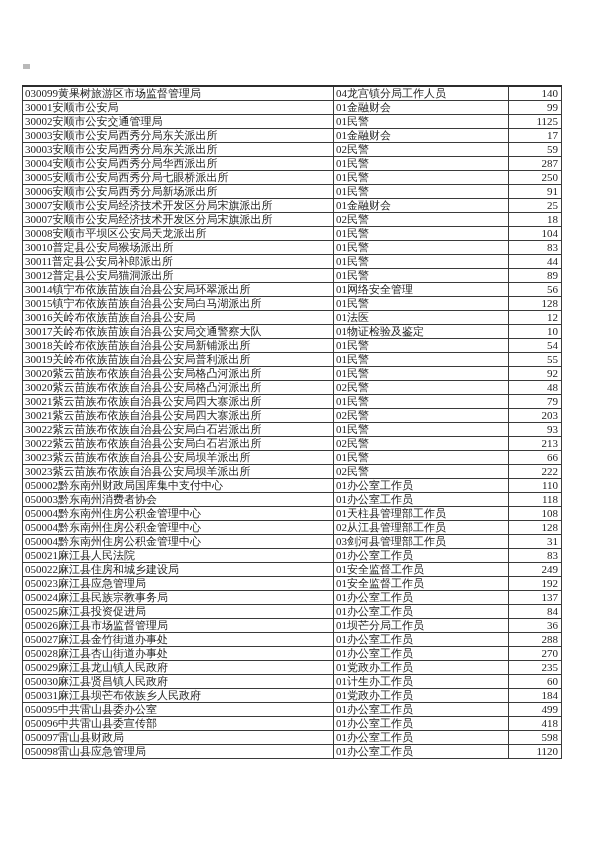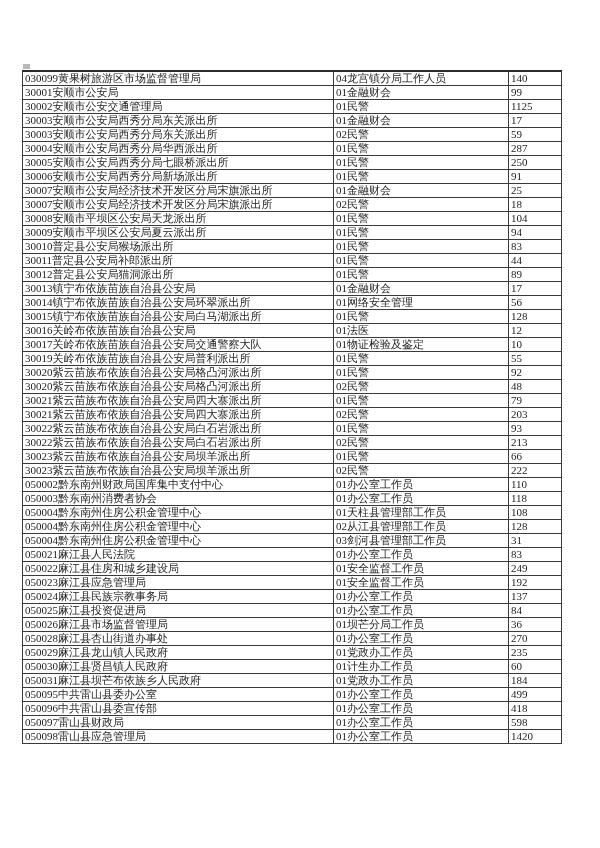--- a/index.html
+++ b/index.html
@@ -39,24 +39,24 @@
     border: 1px solid #3a3a3a;
     font-size: 11px;
     color: #1d1d1d;
     height: 12.7px;
     line-height: 13px;
     padding: 0 3px 0 2px;
     white-space: nowrap;
     overflow: hidden;
     vertical-align: middle;
   }
-  table.records { border-top: 2px solid #2c2c2c; }
+  table.records { border-top: 2px solid #2c2c2c; margin-top: 15px; }
   td.col-agency   { text-align: left; }
   td.col-position { text-align: left; }
-  td.col-count    { }
+  td.col-count    { text-align: right; }
 </style>
 </head>
 <body>
 
 <div class="page">
   <div class="scan-artifact"></div>
   <table class="records">
     <colgroup>
       <col style="width:311px">
       <col style="width:175px">
@@ -112,43 +112,33 @@
           <td class="col-agency">30007安顺市公安局经济技术开发区分局宋旗派出所</td>
           <td class="col-position">02民警</td>
           <td class="col-count">18</td>
         </tr>
         <tr>
           <td class="col-agency">30008安顺市平坝区公安局天龙派出所</td>
           <td class="col-position">01民警</td>
           <td class="col-count">104</td>
         </tr>
         <tr>
-          <td class="col-agency">30009安顺市平坝区公安局夏云派出所</td>
-          <td class="col-position">01民警</td>
-          <td class="col-count">94</td>
-        </tr>
-        <tr>
           <td class="col-agency">30010普定县公安局猴场派出所</td>
           <td class="col-position">01民警</td>
           <td class="col-count">83</td>
         </tr>
         <tr>
           <td class="col-agency">30011普定县公安局补郎派出所</td>
           <td class="col-position">01民警</td>
           <td class="col-count">44</td>
         </tr>
         <tr>
           <td class="col-agency">30012普定县公安局猫洞派出所</td>
           <td class="col-position">01民警</td>
           <td class="col-count">89</td>
-        </tr>
-        <tr>
-          <td class="col-agency">30013镇宁布依族苗族自治县公安局</td>
-          <td class="col-position">01金融财会</td>
-          <td class="col-count">17</td>
         </tr>
         <tr>
           <td class="col-agency">30014镇宁布依族苗族自治县公安局环翠派出所</td>
           <td class="col-position">01网络安全管理</td>
           <td class="col-count">56</td>
         </tr>
         <tr>
           <td class="col-agency">30015镇宁布依族苗族自治县公安局白马湖派出所</td>
           <td class="col-position">01民警</td>
           <td class="col-count">128</td>
@@ -157,20 +147,25 @@
           <td class="col-agency">30016关岭布依族苗族自治县公安局</td>
           <td class="col-position">01法医</td>
           <td class="col-count">12</td>
         </tr>
         <tr>
           <td class="col-agency">30017关岭布依族苗族自治县公安局交通警察大队</td>
           <td class="col-position">01物证检验及鉴定</td>
           <td class="col-count">10</td>
         </tr>
         <tr>
+          <td class="col-agency">30018关岭布依族苗族自治县公安局新铺派出所</td>
+          <td class="col-position">01民警</td>
+          <td class="col-count">54</td>
+        </tr>
+        <tr>
           <td class="col-agency">30019关岭布依族苗族自治县公安局普利派出所</td>
           <td class="col-position">01民警</td>
           <td class="col-count">55</td>
         </tr>
         <tr>
           <td class="col-agency">30020紫云苗族布依族自治县公安局格凸河派出所</td>
           <td class="col-position">01民警</td>
           <td class="col-count">92</td>
         </tr>
         <tr>
@@ -257,20 +252,25 @@
           <td class="col-agency">050025麻江县投资促进局</td>
           <td class="col-position">01办公室工作员</td>
           <td class="col-count">84</td>
         </tr>
         <tr>
           <td class="col-agency">050026麻江县市场监督管理局</td>
           <td class="col-position">01坝芒分局工作员</td>
           <td class="col-count">36</td>
         </tr>
         <tr>
+          <td class="col-agency">050027麻江县金竹街道办事处</td>
+          <td class="col-position">01办公室工作员</td>
+          <td class="col-count">288</td>
+        </tr>
+        <tr>
           <td class="col-agency">050028麻江县杏山街道办事处</td>
           <td class="col-position">01办公室工作员</td>
           <td class="col-count">270</td>
         </tr>
         <tr>
           <td class="col-agency">050029麻江县龙山镇人民政府</td>
           <td class="col-position">01党政办工作员</td>
           <td class="col-count">235</td>
         </tr>
         <tr>
@@ -294,17 +294,17 @@
           <td class="col-count">418</td>
         </tr>
         <tr>
           <td class="col-agency">050097雷山县财政局</td>
           <td class="col-position">01办公室工作员</td>
           <td class="col-count">598</td>
         </tr>
         <tr>
           <td class="col-agency">050098雷山县应急管理局</td>
           <td class="col-position">01办公室工作员</td>
-          <td class="col-count">1420</td>
+          <td class="col-count">1120</td>
         </tr>
       </tbody>
   </table>
 </div>
 
 </body></html>

